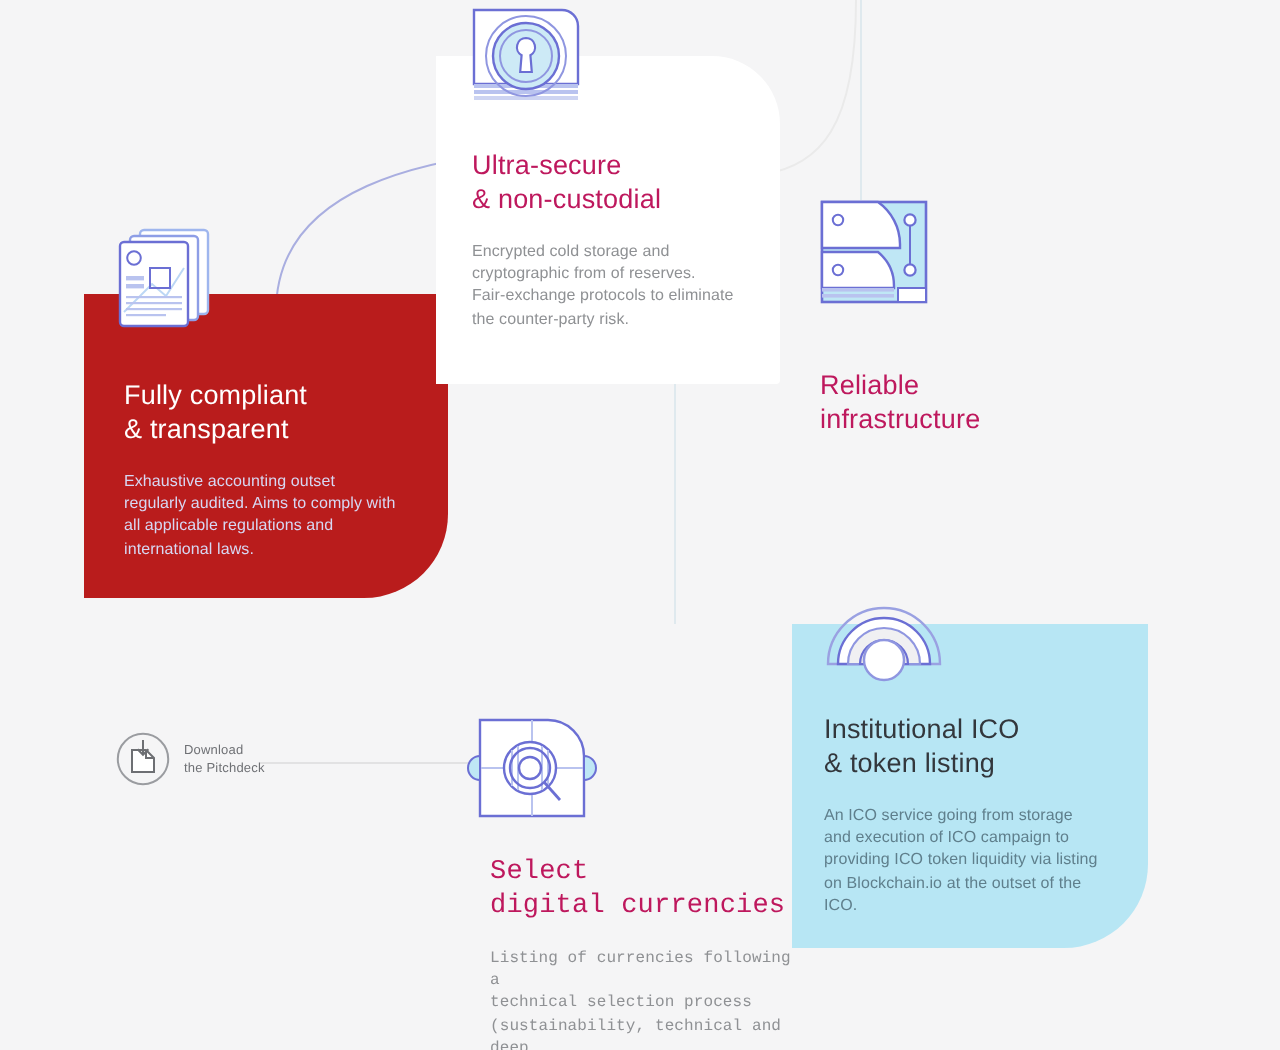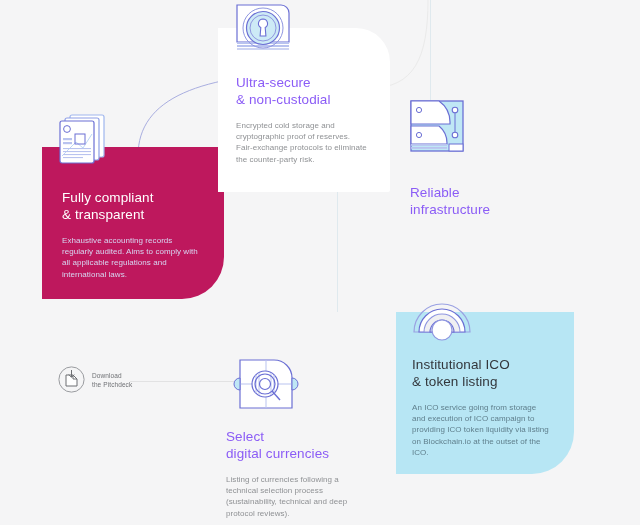--- a/index.html
+++ b/index.html
@@ -13,21 +13,21 @@
 
   
   .conn { position: absolute; }
   .v-line { width: 1px; background: #dfe9ee; }
   .h-line { height: 1px; background: #e2e2e3; }
 
   
   .card { position: absolute; }
 
   .card-indigo {
-    background: #be185d;
+    background: #b91c1c;
     border-bottom-right-radius: 42px;
   }
   .card-cyan {
     background: #b7e6f4;
     border-bottom-right-radius: 42px;
   }
   .card-white {
     background: #ffffff;
     border-top-right-radius: 34px;
     border-bottom-right-radius: 2px;
@@ -43,21 +43,21 @@
     white-space: pre-line;
   }
   .c-desc {
     font-size: 8px;
     line-height: 11.2px;
     letter-spacing: .05px;
     white-space: pre-line;
     margin-top: 12px;
   }
 
-  .t-dark  { color: #8b5cf6; }
+  .t-dark  { color: #be185d; }
   .d-dark  { color: #8f9194; }
   .t-light { color: #ffffff; }
   .d-light { color: #d7d7f2; }
   .t-ico   { color: #33373c; }
   .d-ico   { color: #5f7f8c; }
 
   
   .icon-wrap { position: absolute; }
   svg { display: block; overflow: visible; }
 
@@ -93,21 +93,21 @@
   <div class="conn v-line" style="left:430px; top:0px; height:100px;"></div>
 
   <div class="conn v-line" style="left:337px; top:192px; height:120px;"></div>
 
   <div class="conn h-line" style="left:130px; top:381px; width:118px;"></div>
 
   <div class="card card-indigo" style="left:42px; top:147px; width:182px; height:152px;">
     <div class="card-body" style="left:20px; top:42px; width:150px;">
       <div class="c-title t-light">Fully compliant
 &amp; transparent</div>
-      <div class="c-desc d-light">Exhaustive accounting records
+      <div class="c-desc d-light">Exhaustive accounting outset
 regularly audited. Aims to comply with
 all applicable regulations and
 international laws.</div>
     </div>
   </div>
 
   <div class="icon-wrap" style="left:56px; top:112px;">
     <svg width="58" height="54" viewBox="0 0 58 54">
       <rect x="14" y="3" width="34" height="42" rx="2" fill="#ffffff" stroke="#9fb6ee" stroke-width="1.2"></rect>
       <rect x="9" y="6" width="34" height="42" rx="2" fill="#ffffff" stroke="#8e9ee6" stroke-width="1.2"></rect>
@@ -122,21 +122,21 @@
       <rect x="7" y="42" width="28" height="1.1" fill="#b9c3ef"></rect>
       <rect x="7" y="45" width="20" height="1.1" fill="#b9c3ef"></rect>
     </svg>
   </div>
 
   <div class="card card-white" style="left:218px; top:28px; width:172px; height:164px;">
     <div class="card-body" style="left:18px; top:46px; width:146px;">
       <div class="c-title t-dark">Ultra-secure
 &amp; non-custodial</div>
       <div class="c-desc d-dark">Encrypted cold storage and
-cryptographic proof of reserves.
+cryptographic from of reserves.
 Fair-exchange protocols to eliminate
 the counter-party risk.</div>
     </div>
   </div>
 
   <div class="icon-wrap" style="left:234px; top:2px;">
     <svg width="58" height="56" viewBox="0 0 58 56">
       <path d="M3 3 H47 A8 8 0 0 1 55 11 V40 H3 Z" fill="#ffffff" stroke="#6b6fd4" stroke-width="1.2"></path>
       <rect x="3" y="40" width="52" height="2" fill="#b9c3ef"></rect>
       <rect x="3" y="43" width="52" height="2" fill="#b9c3ef"></rect>
@@ -186,21 +186,21 @@
   <div class="icon-wrap" style="left:412px; top:286px;">
     <svg width="60" height="58" viewBox="0 0 60 58">
       <path d="M2 46 A28 28 0 0 1 58 46 Z" fill="none" stroke="#9aa1e2" stroke-width="1.2"></path>
       <path d="M7 46 A23 23 0 0 1 53 46 Z" fill="#ffffff" stroke="#6b6fd4" stroke-width="1.2"></path>
       <path d="M12 46 A18 18 0 0 1 48 46 Z" fill="#f0f0f2" stroke="#8f96e0" stroke-width="1.1"></path>
       <path d="M18 46 A12 12 0 0 1 42 46 Z" fill="#e7e7ea" stroke="#6b6fd4" stroke-width="1.1"></path>
       <circle cx="30" cy="44" r="10" fill="#ffffff" stroke="#8f96e0" stroke-width="1.2"></circle>
     </svg>
   </div>
 
-  <div class="card" style="left:226px; top:428px; width:160px; height:96px;">
+  <div class="card" style="left:245px; top:428px; width:160px; height:96px;font-family:Liberation Mono, monospace;">
     <div class="card-body" style="left:0px; top:0px; width:160px;">
       <div class="c-title t-dark">Select
 digital currencies</div>
       <div class="c-desc d-dark">Listing of currencies following a
 technical selection process
 (sustainability, technical and deep
 protocol reviews).</div>
     </div>
   </div>
 

